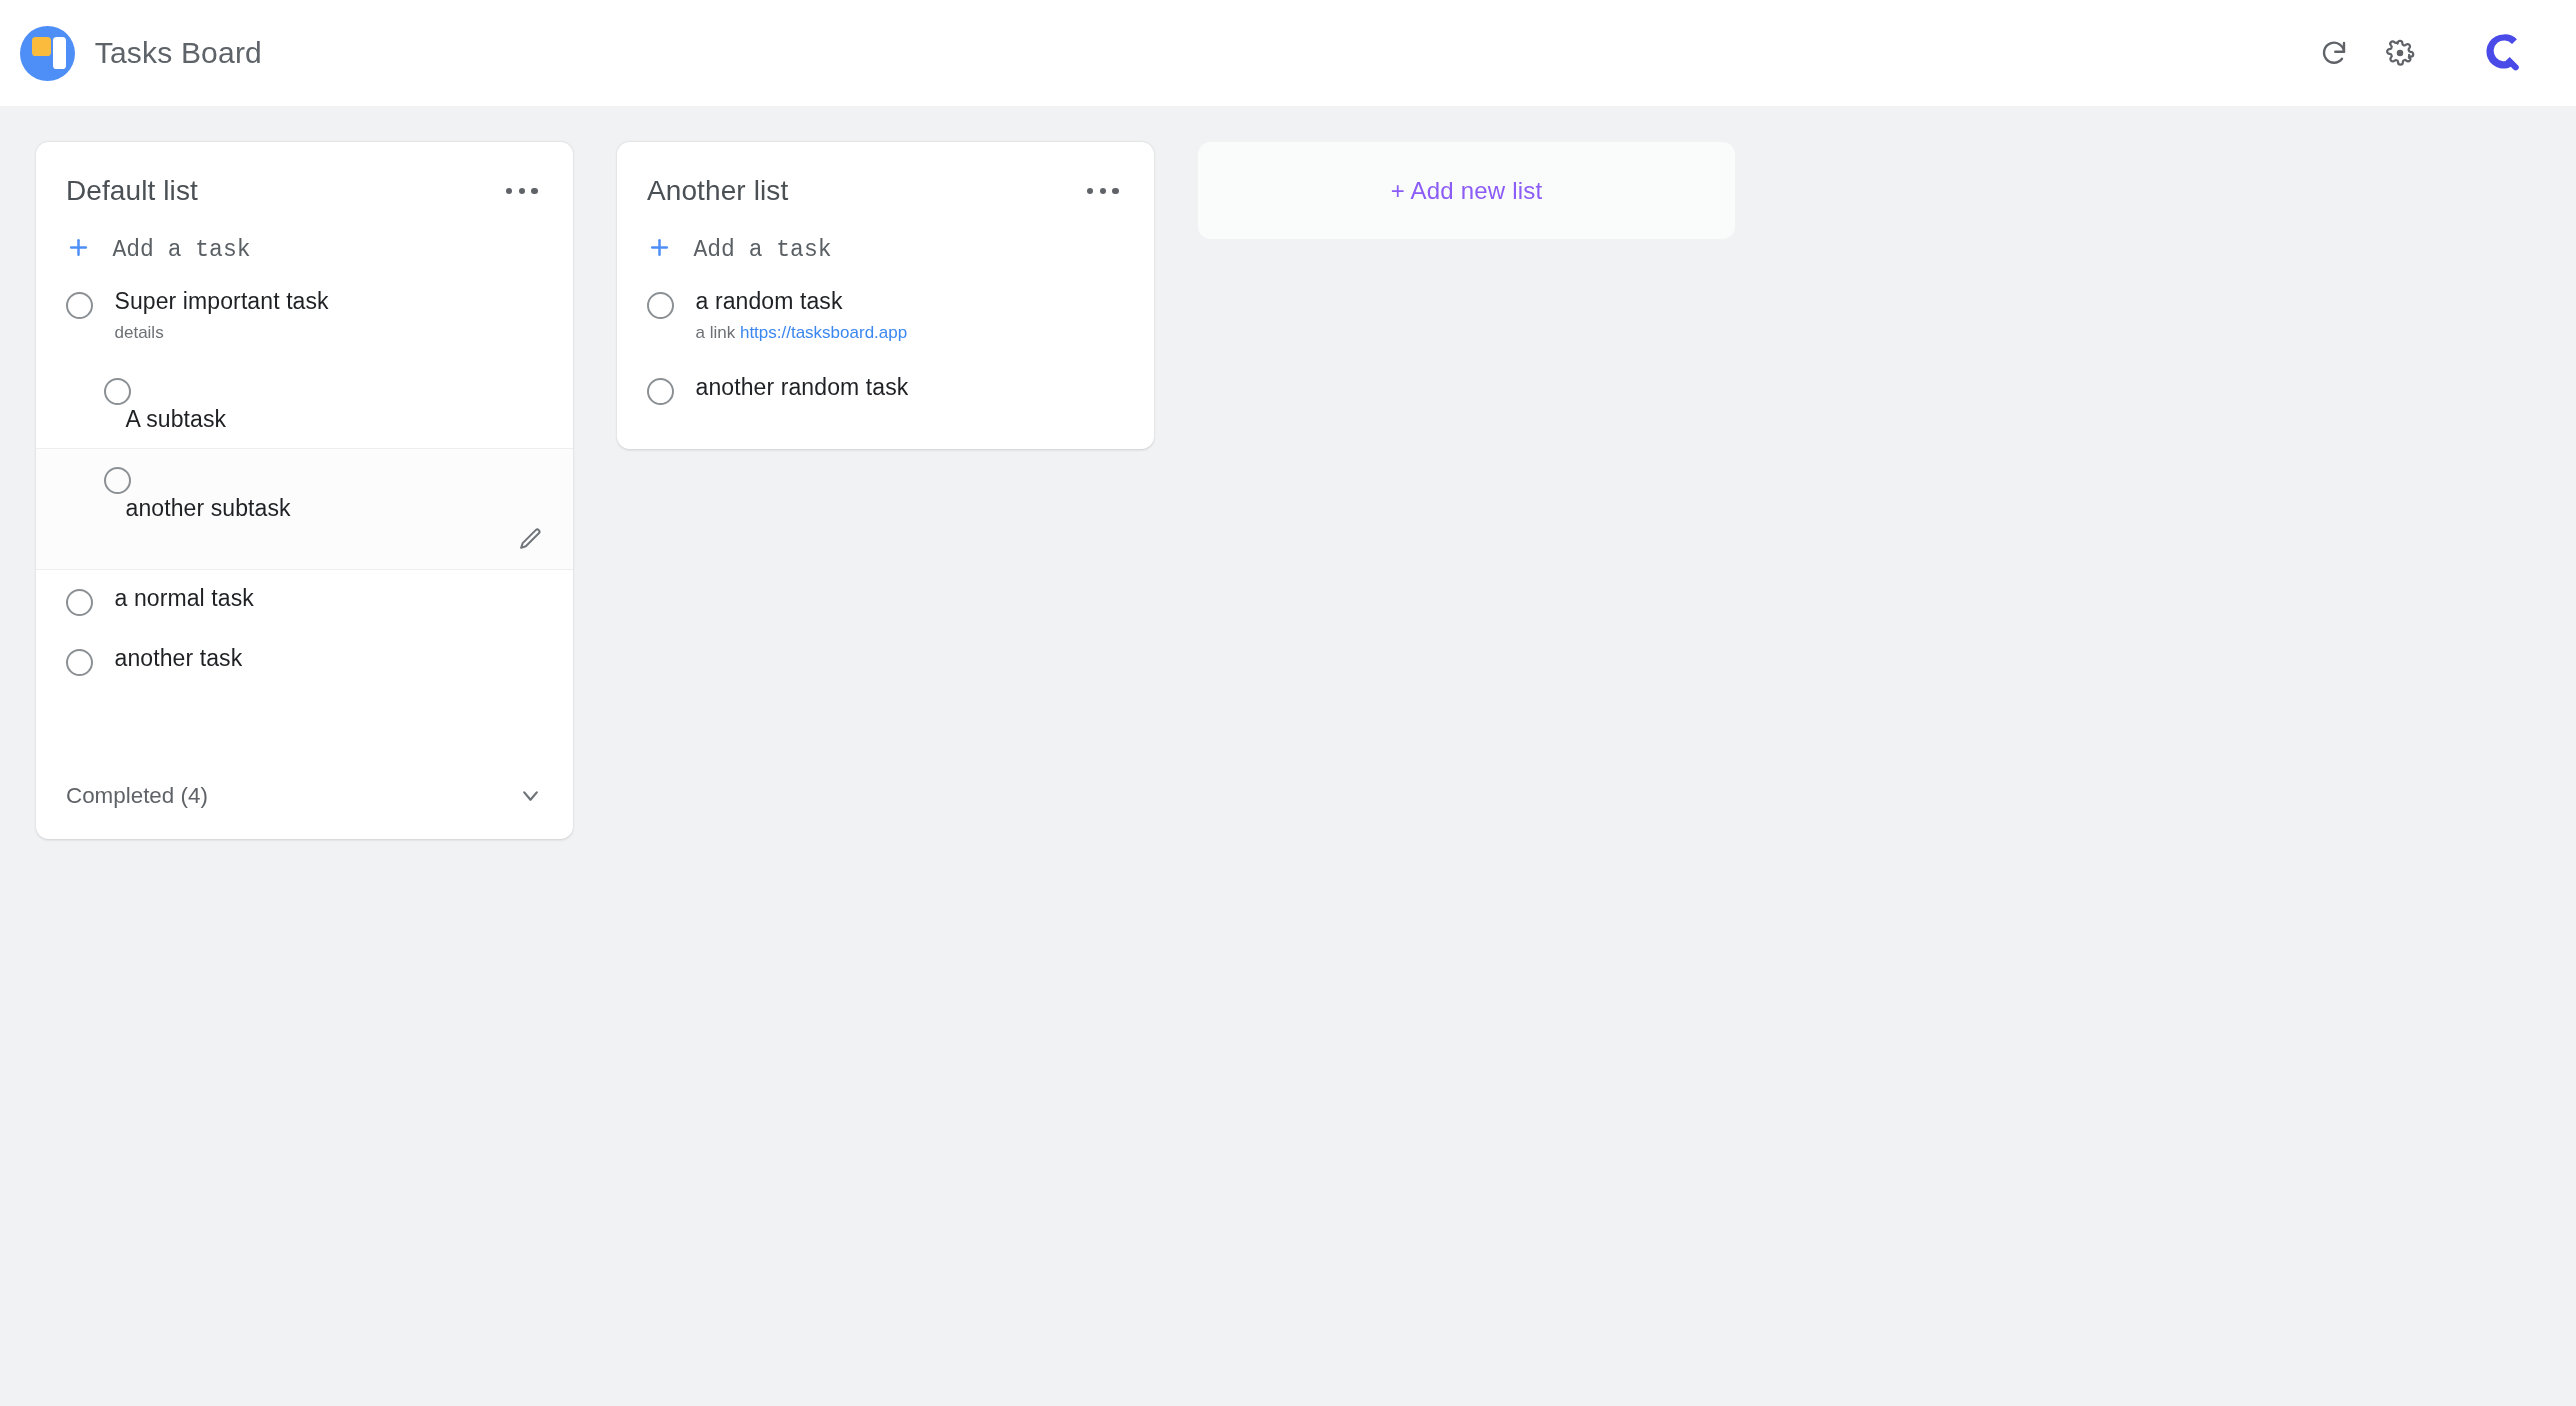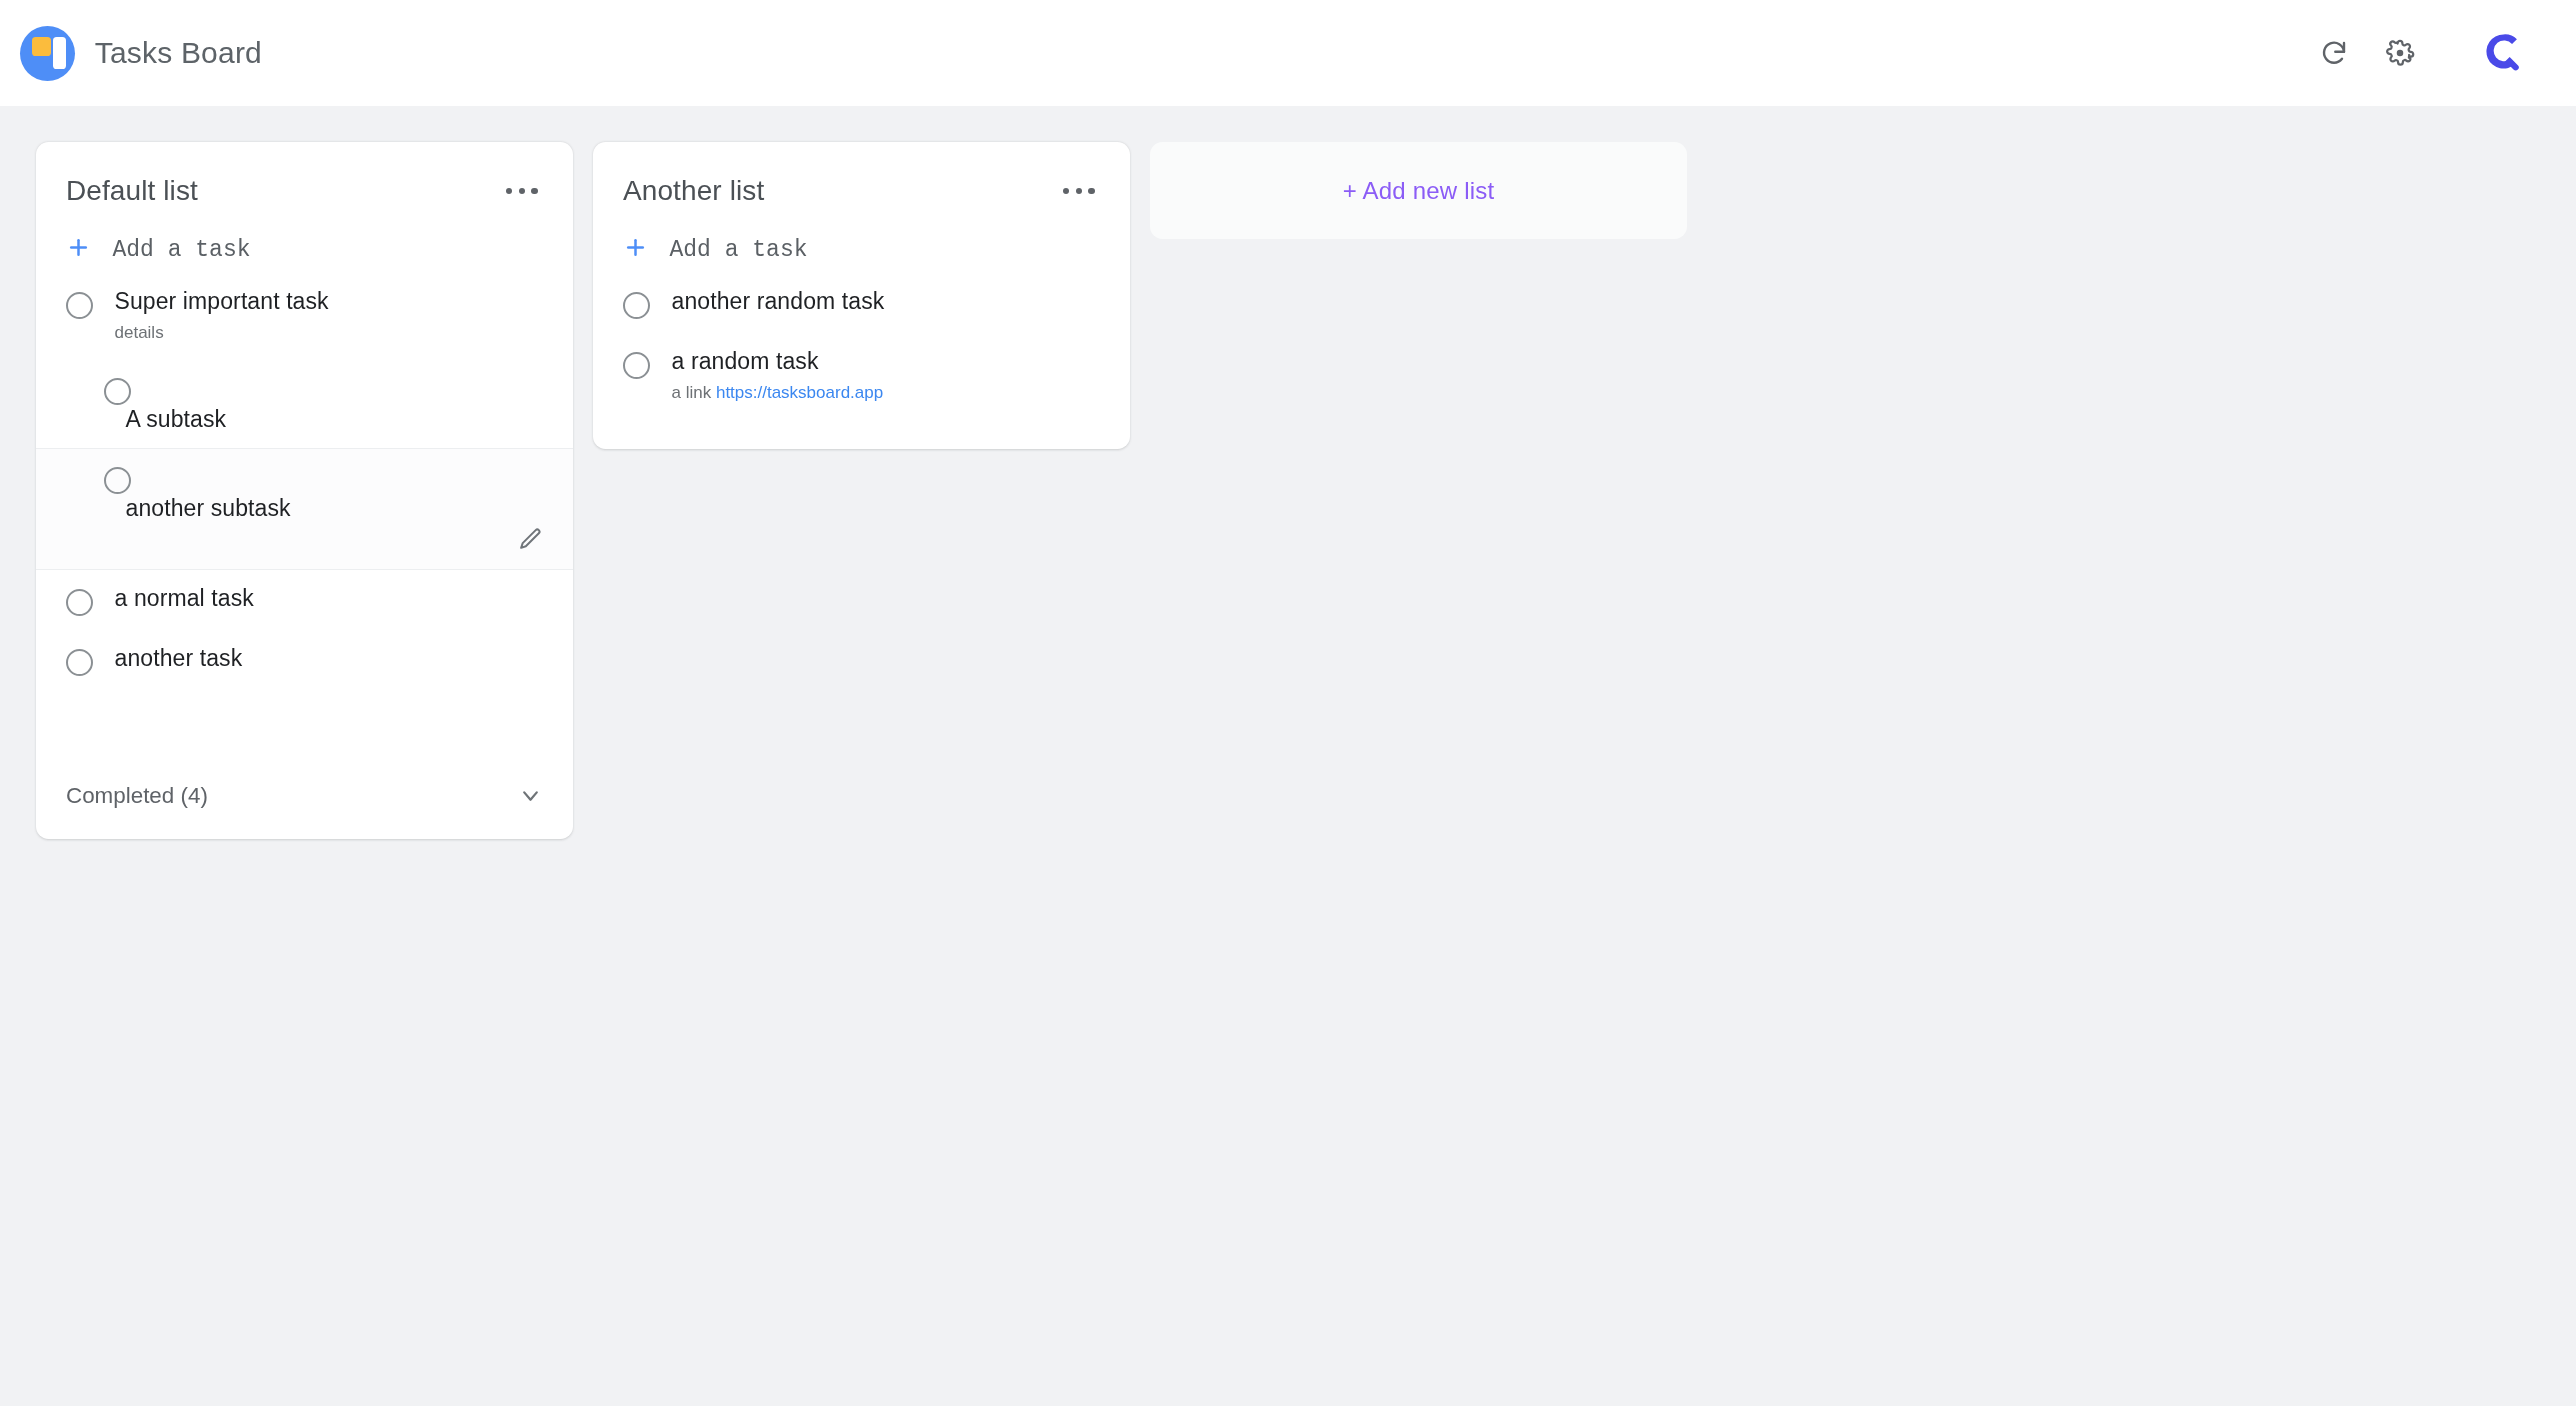--- a/index.html
+++ b/index.html
@@ -86,21 +86,21 @@
     justify-content: center;
     margin-left: 32px;
     cursor: pointer;
   }
 
   
   .board {
     padding: 36px 0 0 36px;
     display: flex;
     align-items: flex-start;
-    gap: 20px;
+    gap: 44px;
   }
 
   .list-card {
     width: 537px;
     background: #ffffff;
     border-radius: 12.5px;
     box-shadow: 0 0.9px 2.7px rgba(60,64,67,.14), 0 0.9px 1.8px rgba(60,64,67,.06);
     padding: 0;
     overflow: hidden;
     flex: none;
@@ -368,34 +368,34 @@
           <line x1="12" y1="5" x2="12" y2="19"></line>
           <line x1="5" y1="12" x2="19" y2="12"></line>
         </svg>
       </span>
       <span class="add-task-label">Add a task</span>
     </div>
 
     <div class="task">
       <div class="checkbox"></div>
       <div class="task-body">
-        <div class="task-title">another random task</div>
-      </div>
-    </div>
-
-    <div class="task">
-      <div class="checkbox"></div>
-      <div class="task-body">
         <div class="task-title">a random task</div>
         <div class="task-note">
           <span>a link </span><a href="#">https://tasksboard.app</a>
         </div>
       </div>
     </div>
 
+    <div class="task">
+      <div class="checkbox"></div>
+      <div class="task-body">
+        <div class="task-title">another random task</div>
+      </div>
+    </div>
+
     <div style="height:30px"></div>
   </div>
 
   <div class="add-list-card">
     <span class="add-list-label">+ Add new list</span>
   </div>
 
 </div>
 
 

